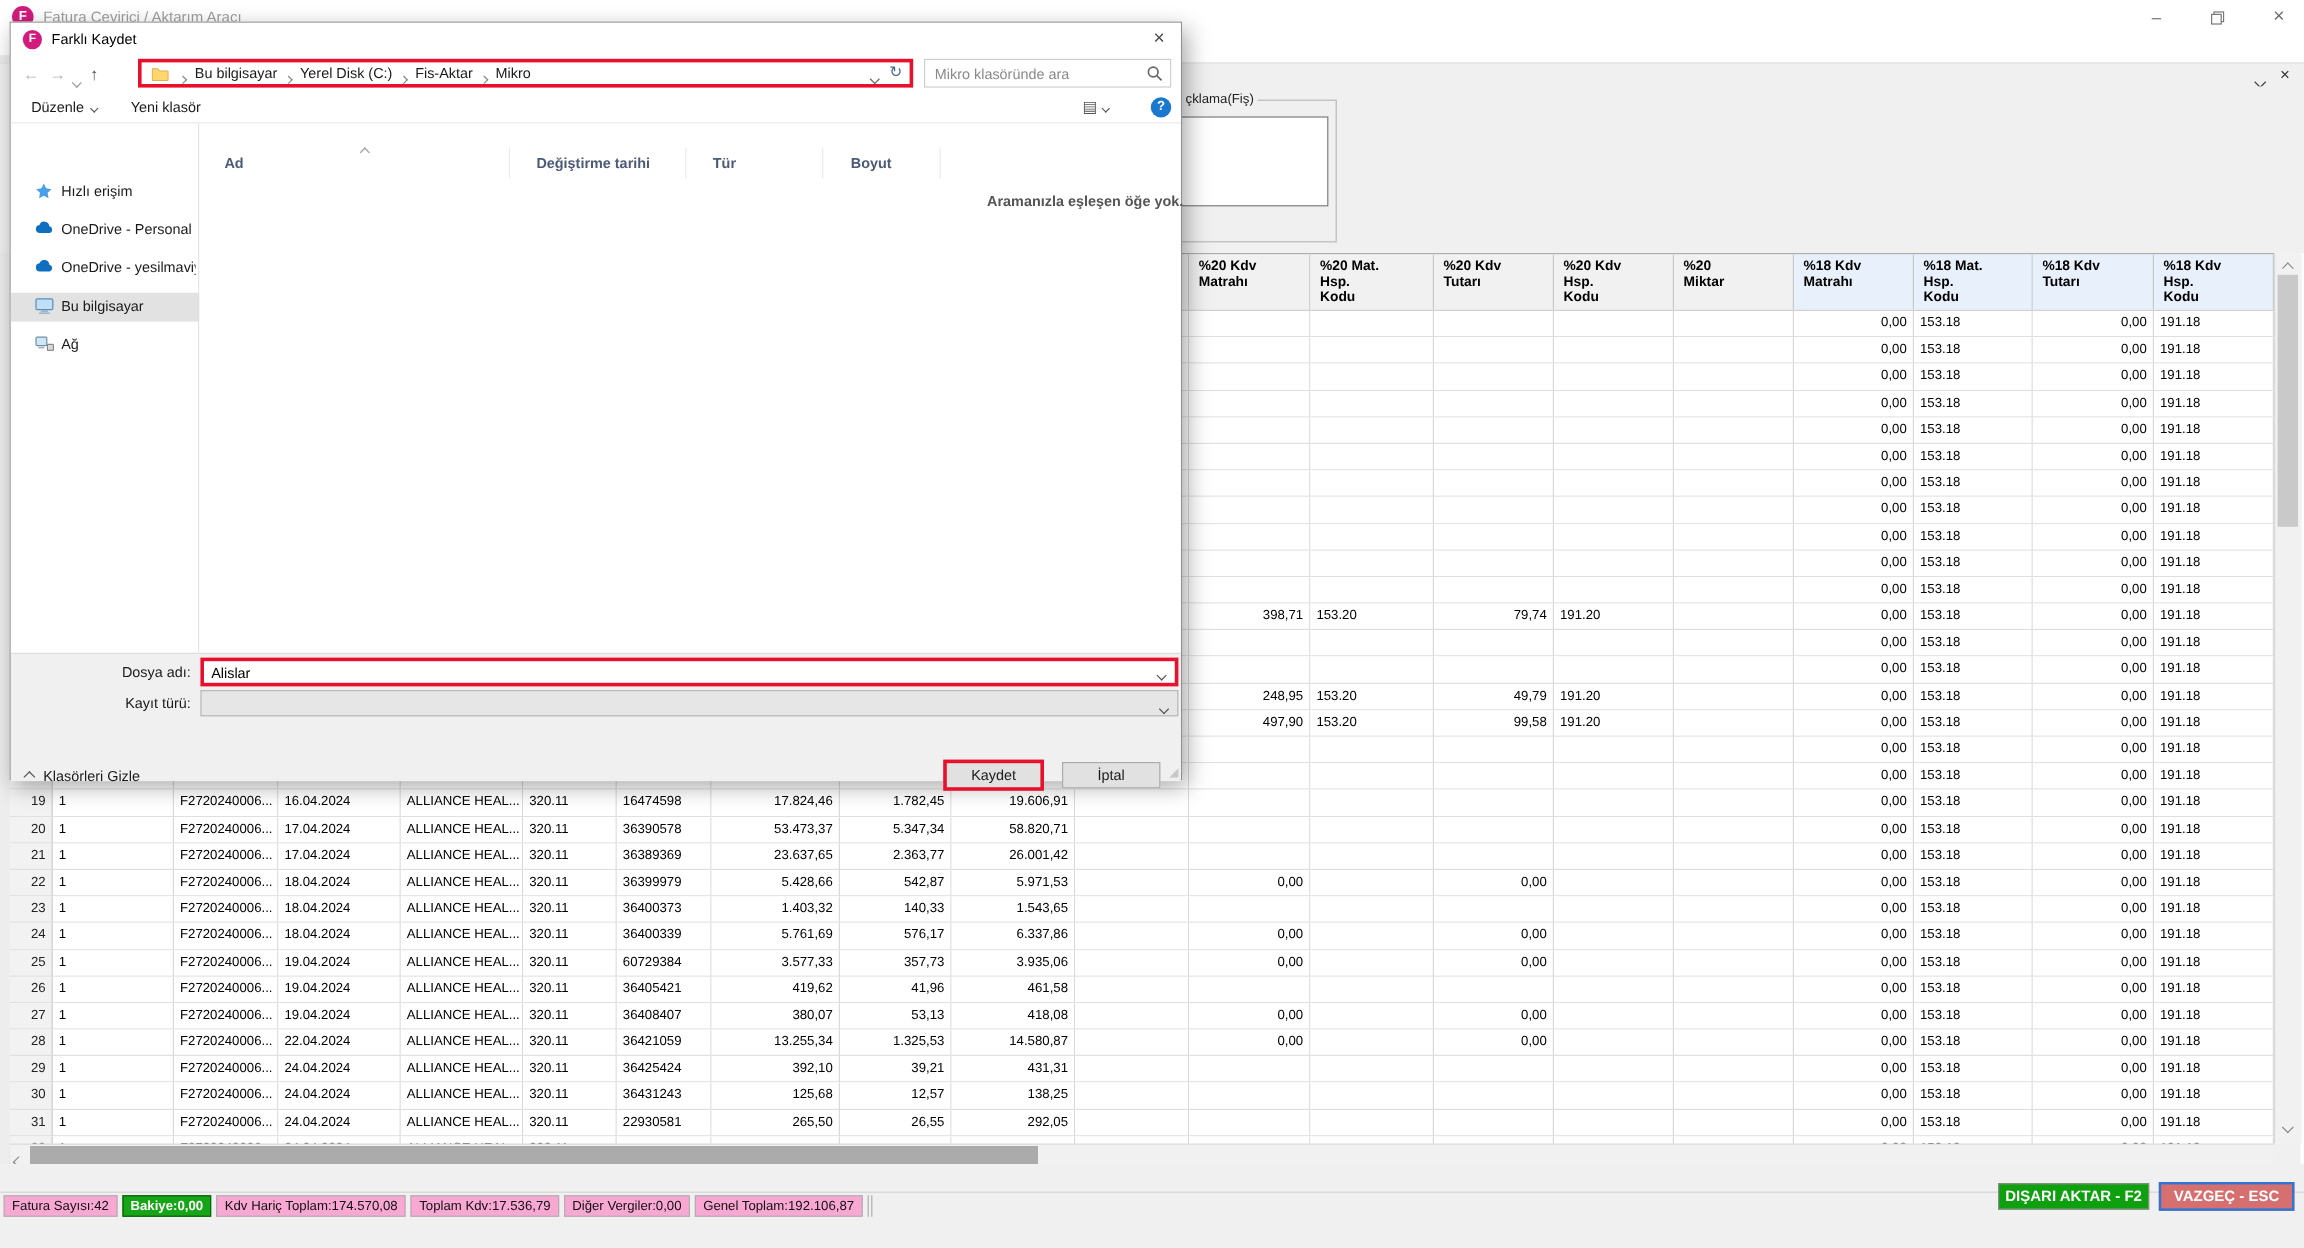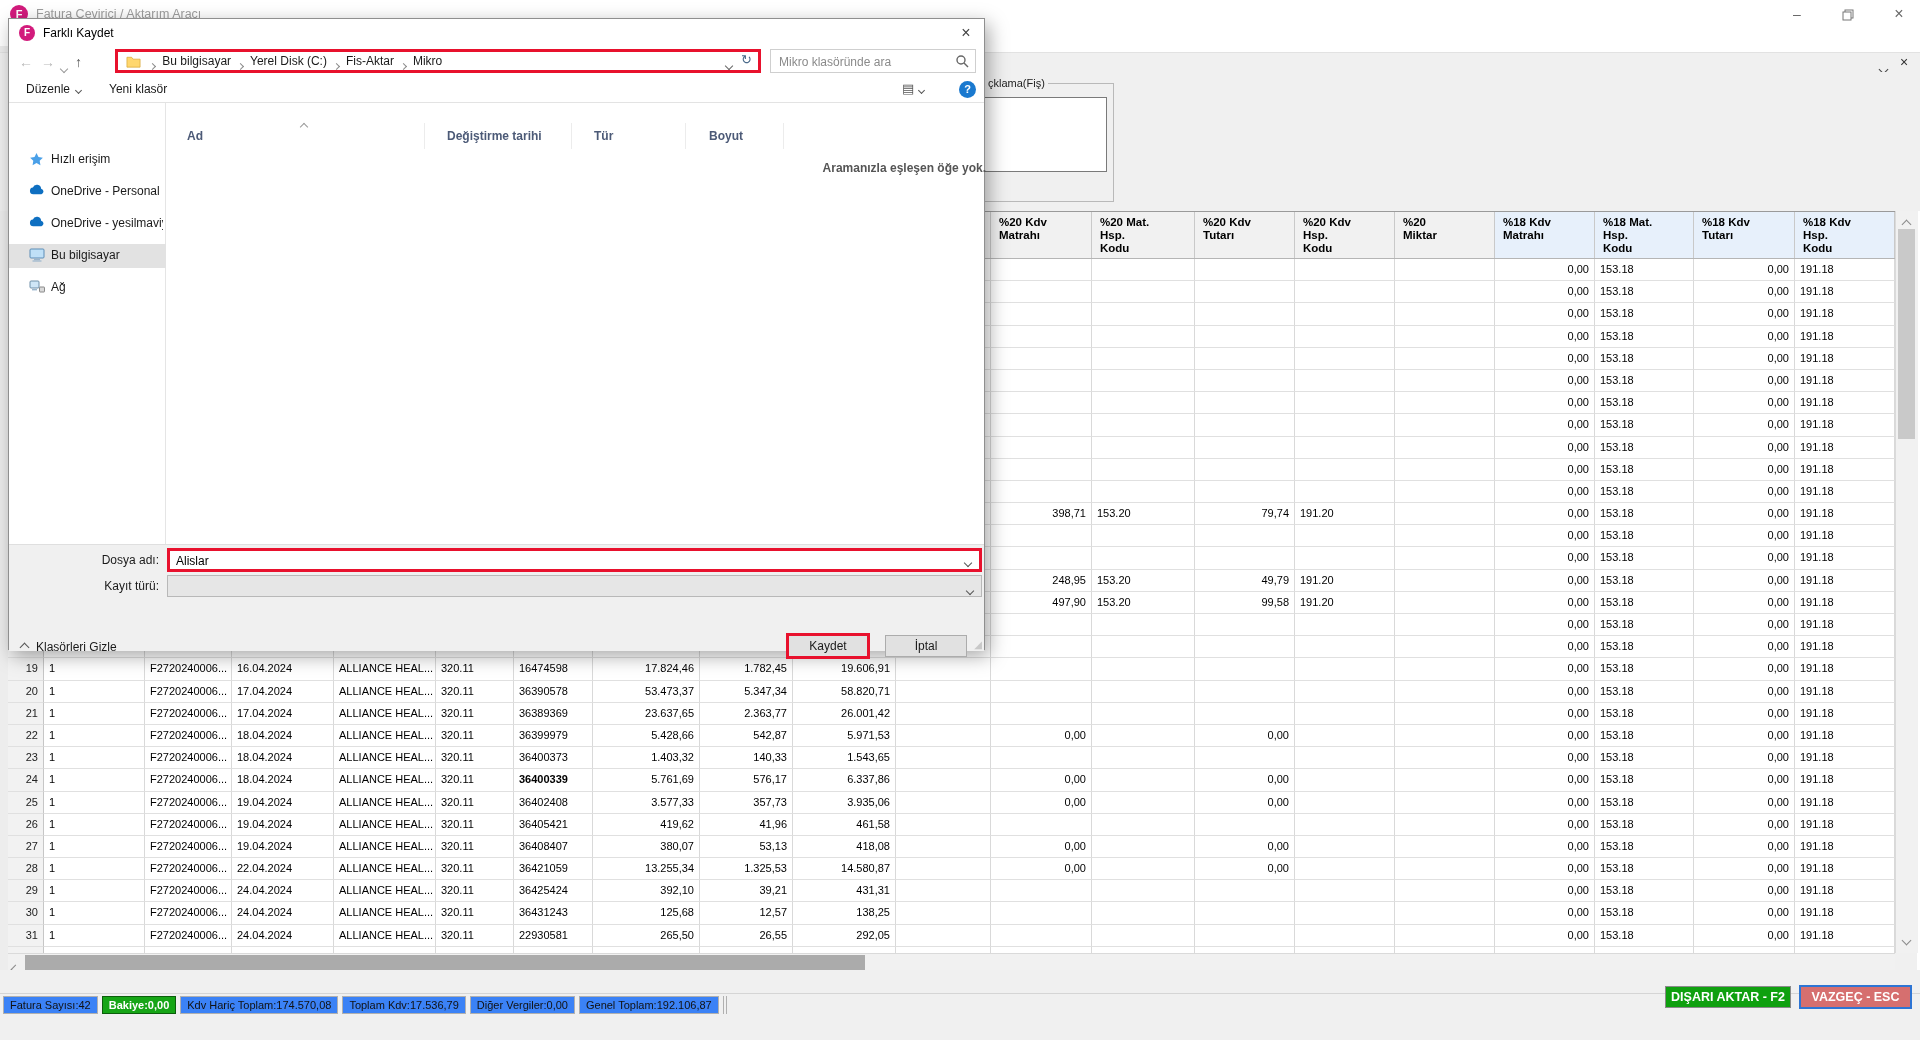--- a/index.html
+++ b/index.html
@@ -43,21 +43,21 @@
   .vs-thumb{position:absolute;left:2px;top:18px;width:17px;height:210px;background:#c9c9c9;}
   .hscroll{position:absolute;left:8px;top:953px;width:1887px;height:17px;background:#f1f1f1;border-top:1px solid #dadada;}
   .hs-left{position:absolute;left:4px;top:5px;color:#8a8a8a;}
   .hs-thumb{position:absolute;left:17px;top:1px;width:840px;height:15px;background:#ababab;}
   .scroll-corner{position:absolute;left:1895px;top:953px;width:22px;height:17px;background:#f0f0f0;}
 
   
   .bottom-bg{position:absolute;left:0;top:970px;width:1920px;height:70px;background:#f0f0f0;}
   .statusbar{position:absolute;left:0;top:993px;width:1920px;height:22px;background:#f0f0f0;border-top:1px solid #d5d5d5;}
   .seg{display:inline-block;box-sizing:border-box;height:18px;line-height:16px;margin:2px 4px 0 0;padding:0 6px;
-       border:1px solid #b0b0b0;background:#3b82f6;font-size:11px;color:#111;vertical-align:top;}
+       border:1px solid #b0b0b0;background:#f9a8d4;font-size:11px;color:#111;vertical-align:top;}
   .seg.green{background:#16a516;border-color:#0b5e0b;color:#fff;font-weight:bold;}
   .seg-wrap{position:absolute;left:3px;top:0;}
   .seg-div{display:inline-block;width:1px;height:18px;margin:2px 2px 0 0;background:#b0b0b0;vertical-align:top;}
   .debugbar{position:absolute;left:0;top:1020px;width:1920px;height:20px;background:#f0f0f0;border-top:1px solid #c9c9c9;}
 
   .btn-export{position:absolute;left:1665px;top:986px;width:126px;height:22px;background:#0fa00f;border:1px solid #8a8a8a;
               box-sizing:border-box;color:#fff;font-weight:bold;font-size:12.5px;text-align:center;line-height:20px;}
   .btn-cancel{position:absolute;left:1799px;top:985px;width:113px;height:24px;background:#d66f6f;border:2px solid #2e75d4;
               box-sizing:border-box;color:#fff;font-weight:bold;font-size:12.5px;text-align:center;line-height:20px;}
 
@@ -702,21 +702,21 @@
           <div class="gc r" style="width: 101px;">0,00</div>
           <div class="gc" style="width: 100px;">191.18</div>
         </div>
         <div class="grow">
           <div class="gc num r" style="width: 36px;">24</div>
           <div class="gc" style="width: 101px;">1</div>
           <div class="gc" style="width: 87px;">F2720240006...</div>
           <div class="gc" style="width: 102px;">18.04.2024</div>
           <div class="gc" style="width: 102px;">ALLIANCE HEAL...</div>
           <div class="gc" style="width: 78px;">320.11</div>
-          <div class="gc" style="width: 79px; font-weight: bold;">36400339</div>
+          <div class="gc" style="width: 79px;">36400339</div>
           <div class="gc r" style="width: 107px;">5.761,69</div>
           <div class="gc r" style="width: 93px;">576,17</div>
           <div class="gc r" style="width: 103px;">6.337,86</div>
           <div class="gc" style="width: 95px;"></div>
           <div class="gc r" style="width: 101px;">0,00</div>
           <div class="gc" style="width: 103px;"></div>
           <div class="gc r" style="width: 100px;">0,00</div>
           <div class="gc" style="width: 100px;"></div>
           <div class="gc" style="width: 100px;"></div>
           <div class="gc r" style="width: 100px;">0,00</div>
@@ -724,21 +724,21 @@
           <div class="gc r" style="width: 101px;">0,00</div>
           <div class="gc" style="width: 100px;">191.18</div>
         </div>
         <div class="grow">
           <div class="gc num r" style="width: 36px;">25</div>
           <div class="gc" style="width: 101px;">1</div>
           <div class="gc" style="width: 87px;">F2720240006...</div>
           <div class="gc" style="width: 102px;">19.04.2024</div>
           <div class="gc" style="width: 102px;">ALLIANCE HEAL...</div>
           <div class="gc" style="width: 78px;">320.11</div>
-          <div class="gc" style="width: 79px;">36402408</div>
+          <div class="gc" style="width: 79px;">60729384</div>
           <div class="gc r" style="width: 107px;">3.577,33</div>
           <div class="gc r" style="width: 93px;">357,73</div>
           <div class="gc r" style="width: 103px;">3.935,06</div>
           <div class="gc" style="width: 95px;"></div>
           <div class="gc r" style="width: 101px;">0,00</div>
           <div class="gc" style="width: 103px;"></div>
           <div class="gc r" style="width: 100px;">0,00</div>
           <div class="gc" style="width: 100px;"></div>
           <div class="gc" style="width: 100px;"></div>
           <div class="gc r" style="width: 100px;">0,00</div>

